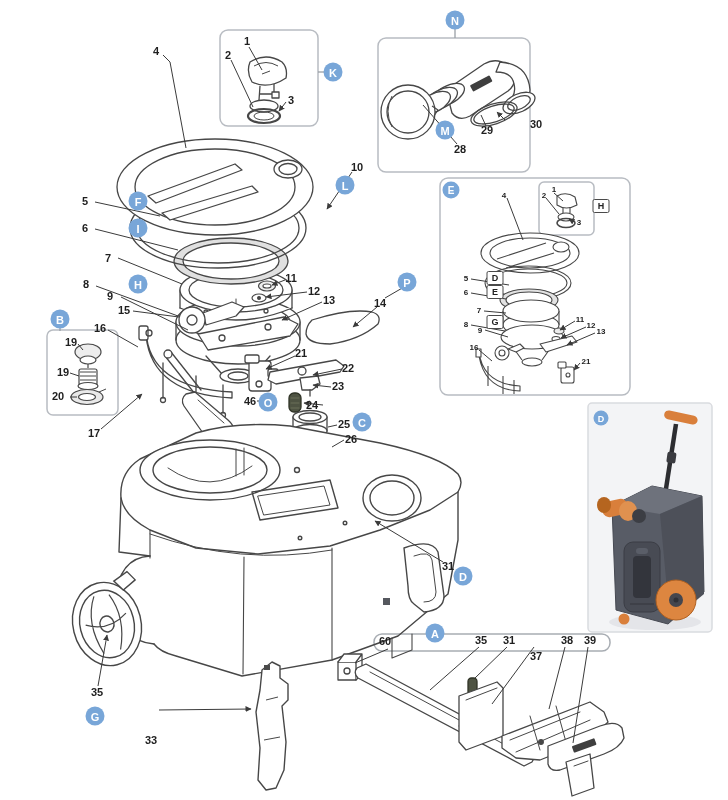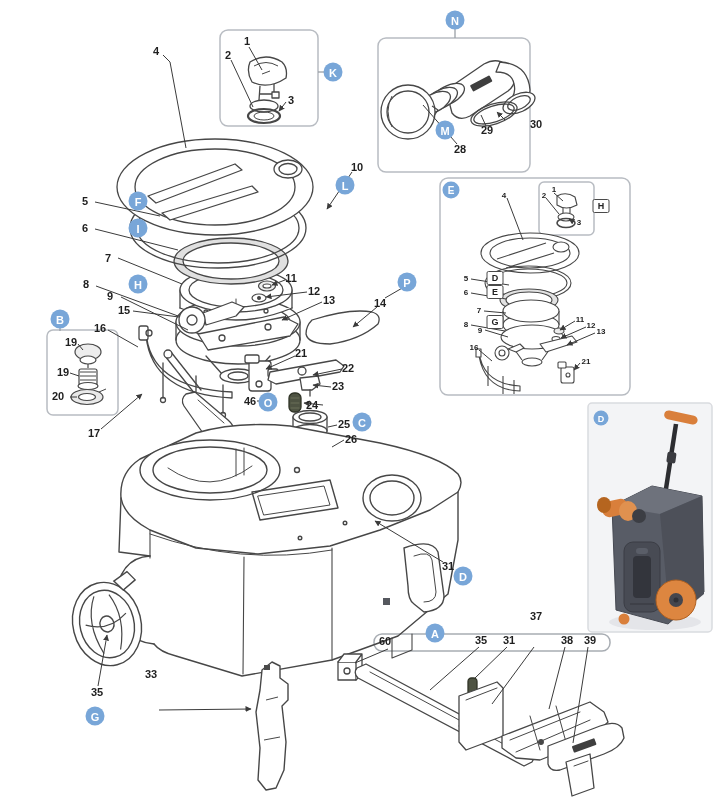--- a/index.html
+++ b/index.html
@@ -399,25 +399,25 @@
 <span class="num" style="left:338px;top:386px">23</span>
 <span class="num" style="left:312px;top:405px">24</span>
 <span class="num" style="left:344px;top:424px">25</span>
 <span class="num" style="left:351px;top:439px">26</span>
 <span class="num" style="left:250px;top:401px">46</span>
 <span class="num" style="left:460px;top:149px">28</span>
 <span class="num" style="left:487px;top:130px">29</span>
 <span class="num" style="left:536px;top:124px">30</span>
 <span class="num" style="left:448px;top:566px">31</span>
 <span class="num" style="left:97px;top:692px">35</span>
-<span class="num" style="left:151px;top:674px">33</span>
+<span class="num" style="left:151px;top:740px">33</span>
 <span class="num" style="left:385px;top:641px">60</span>
 <span class="num" style="left:481px;top:640px">35</span>
 <span class="num" style="left:509px;top:640px">31</span>
-<span class="num" style="left:536px;top:616px">37</span>
+<span class="num" style="left:536px;top:656px">37</span>
 <span class="num" style="left:567px;top:640px">38</span>
 <span class="num" style="left:590px;top:640px">39</span>
 
 <span class="subnum" style="left:554px;top:189px">1</span>
 <span class="subnum" style="left:544px;top:195px">2</span>
 <span class="subnum" style="left:579px;top:222px">3</span>
 <span class="subnum" style="left:504px;top:195px">4</span>
 <span class="subnum" style="left:466px;top:278px">5</span>
 <span class="subnum" style="left:466px;top:292px">6</span>
 <span class="subnum" style="left:479px;top:310px">7</span>

